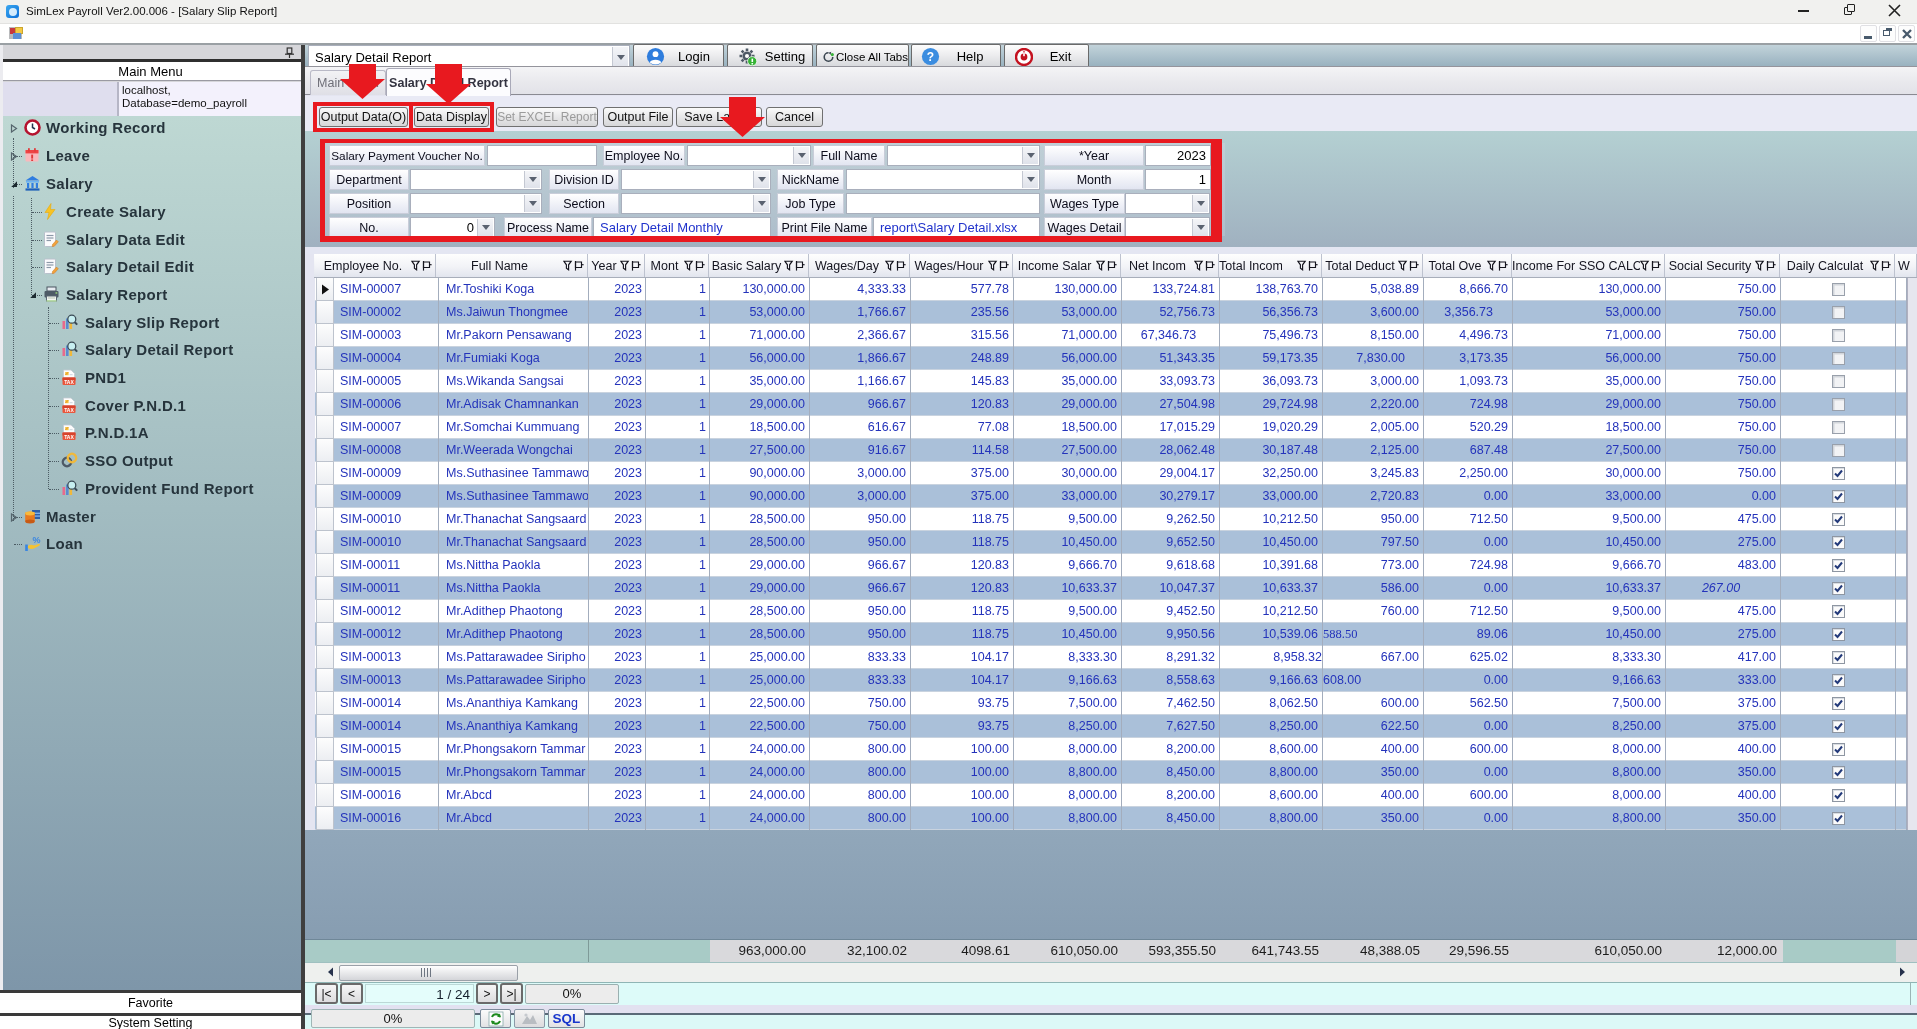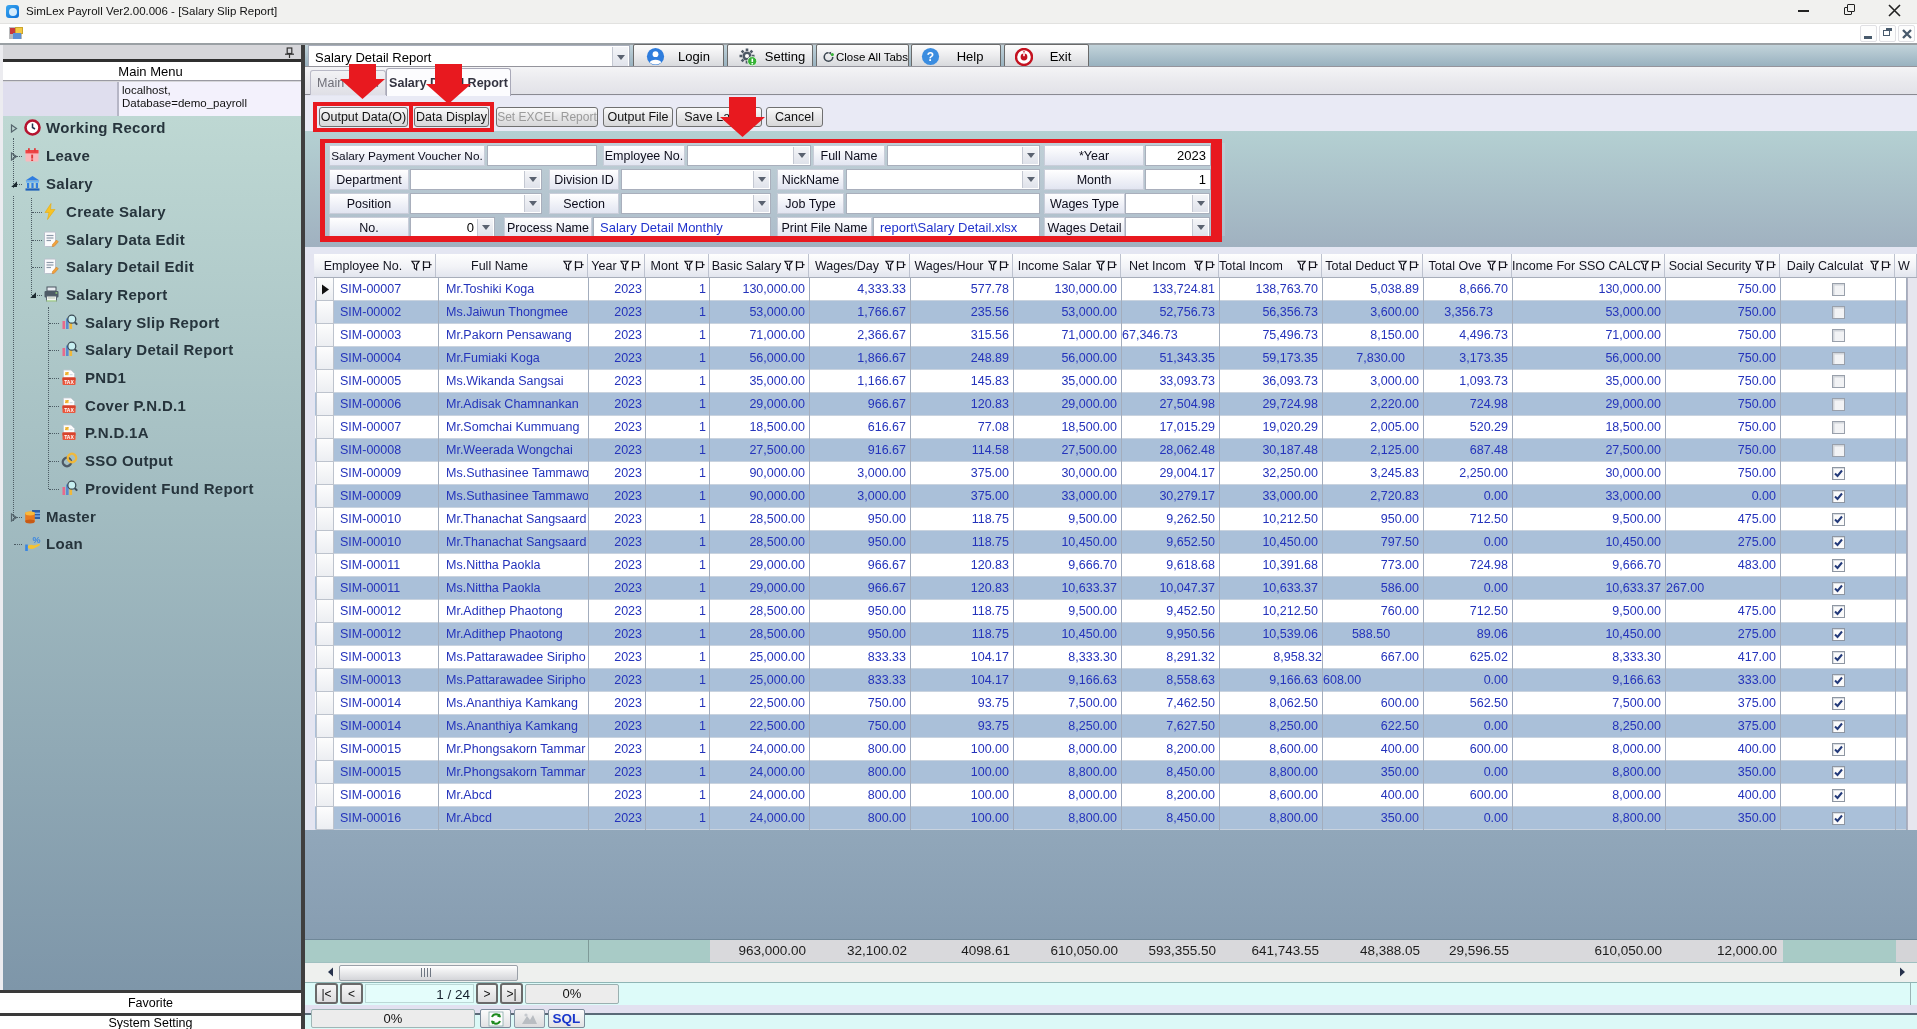--- a/index.html
+++ b/index.html
@@ -625,21 +625,21 @@
 <div class="a" style="left:315px;top:324px;width:1592px;height:23px;background:#ffffff;border-bottom:1px solid #c9d3df;"></div>
 <div class="a" style="left:316px;top:324px;width:18px;height:23px;background:linear-gradient(#fdfdfd,#eceef2);border:1px solid #bdc3cd;border-top:none;"></div>
 <div class="cell" style="left:334px;top:324px;width:105px;padding-left:6px;">SIM-00003</div>
 <div class="cell" style="left:439px;top:324px;width:150px;padding-left:7px;">Mr.Pakorn Pensawang</div>
 <div class="cell" style="left:589px;top:324px;width:57px;padding-right:3px;text-align:right;">2023</div>
 <div class="cell" style="left:646px;top:324px;width:64px;padding-right:3px;text-align:right;">1</div>
 <div class="cell" style="left:710px;top:324px;width:100px;padding-right:4px;text-align:right;">71,000.00</div>
 <div class="cell" style="left:810px;top:324px;width:101px;padding-right:4px;text-align:right;">2,366.67</div>
 <div class="cell" style="left:911px;top:324px;width:103px;padding-right:4px;text-align:right;">315.56</div>
 <div class="cell" style="left:1014px;top:324px;width:108px;padding-right:4px;text-align:right;">71,000.00</div>
-<div class="cell" style="left:1122px;top:324px;width:98px;padding-right:4px;text-align:left;">67,346.73</div>
+<div class="cell" style="left:1122px;top:324px;width:98px;padding-right:4px;text-align:center;">67,346.73</div>
 <div class="cell" style="left:1220px;top:324px;width:103px;padding-right:4px;text-align:right;">75,496.73</div>
 <div class="cell" style="left:1323px;top:324px;width:101px;padding-right:4px;text-align:right;">8,150.00</div>
 <div class="cell" style="left:1424px;top:324px;width:89px;padding-right:4px;text-align:right;">4,496.73</div>
 <div class="cell" style="left:1513px;top:324px;width:153px;padding-right:4px;text-align:right;">71,000.00</div>
 <div class="cell" style="left:1666px;top:324px;width:115px;padding-right:4px;text-align:right;">750.00</div>
 <div class="cell" style="left:1781px;top:324px;width:115px;"></div>
 <div class="a" style="left:1832px;top:329px;width:13px;height:13px;background:#f2f3f5;border:1px solid #99a0ab;box-shadow:inset 1.5px 1.5px 0 #d2d6db;"></div>
 <div class="cell" style="left:1896px;top:324px;width:11px;"></div>
 <div class="a" style="left:315px;top:347px;width:1592px;height:23px;background:#aac0d9;border-bottom:1px solid #c9d3df;"></div>
 <div class="a" style="left:316px;top:347px;width:18px;height:23px;background:linear-gradient(#fdfdfd,#eceef2);border:1px solid #bdc3cd;border-top:none;"></div>
@@ -859,21 +859,21 @@
 <div class="cell" style="left:646px;top:577px;width:64px;padding-right:3px;text-align:right;">1</div>
 <div class="cell" style="left:710px;top:577px;width:100px;padding-right:4px;text-align:right;">29,000.00</div>
 <div class="cell" style="left:810px;top:577px;width:101px;padding-right:4px;text-align:right;">966.67</div>
 <div class="cell" style="left:911px;top:577px;width:103px;padding-right:4px;text-align:right;">120.83</div>
 <div class="cell" style="left:1014px;top:577px;width:108px;padding-right:4px;text-align:right;">10,633.37</div>
 <div class="cell" style="left:1122px;top:577px;width:98px;padding-right:4px;text-align:right;">10,047.37</div>
 <div class="cell" style="left:1220px;top:577px;width:103px;padding-right:4px;text-align:right;">10,633.37</div>
 <div class="cell" style="left:1323px;top:577px;width:101px;padding-right:4px;text-align:right;">586.00</div>
 <div class="cell" style="left:1424px;top:577px;width:89px;padding-right:4px;text-align:right;">0.00</div>
 <div class="cell" style="left:1513px;top:577px;width:153px;padding-right:4px;text-align:right;">10,633.37</div>
-<div class="cell" style="left:1666px;top:577px;width:115px;padding-right:4px;text-align:left;">267.00</div>
+<div class="cell" style="left:1666px;top:577px;width:115px;padding-right:4px;text-align:center;font-style:italic;">267.00</div>
 <div class="cell" style="left:1781px;top:577px;width:115px;"></div>
 <div class="a" style="left:1832px;top:582px;width:13px;height:13px;background:#fbfbfb;border:1px solid #8e96a2;box-shadow:inset 1px 1px 0 #d9dde2;display:flex;align-items:center;justify-content:center;">
     <svg width="9" height="9" viewBox="0 0 9 9">
       <path d="M1 4.5 L3.5 7 L8 1.5" stroke="#233a7a" stroke-width="2" fill="none"></path>
     </svg>
   </div>
 <div class="cell" style="left:1896px;top:577px;width:11px;"></div>
 <div class="a" style="left:315px;top:600px;width:1592px;height:23px;background:#ffffff;border-bottom:1px solid #c9d3df;"></div>
 <div class="a" style="left:316px;top:600px;width:18px;height:23px;background:linear-gradient(#fdfdfd,#eceef2);border:1px solid #bdc3cd;border-top:none;"></div>
 <div class="cell" style="left:334px;top:600px;width:105px;padding-left:6px;">SIM-00012</div>
@@ -902,21 +902,21 @@
 <div class="cell" style="left:334px;top:623px;width:105px;padding-left:6px;">SIM-00012</div>
 <div class="cell" style="left:439px;top:623px;width:150px;padding-left:7px;">Mr.Adithep Phaotong</div>
 <div class="cell" style="left:589px;top:623px;width:57px;padding-right:3px;text-align:right;">2023</div>
 <div class="cell" style="left:646px;top:623px;width:64px;padding-right:3px;text-align:right;">1</div>
 <div class="cell" style="left:710px;top:623px;width:100px;padding-right:4px;text-align:right;">28,500.00</div>
 <div class="cell" style="left:810px;top:623px;width:101px;padding-right:4px;text-align:right;">950.00</div>
 <div class="cell" style="left:911px;top:623px;width:103px;padding-right:4px;text-align:right;">118.75</div>
 <div class="cell" style="left:1014px;top:623px;width:108px;padding-right:4px;text-align:right;">10,450.00</div>
 <div class="cell" style="left:1122px;top:623px;width:98px;padding-right:4px;text-align:right;">9,950.56</div>
 <div class="cell" style="left:1220px;top:623px;width:103px;padding-right:4px;text-align:right;">10,539.06</div>
-<div class="cell" style="left:1323px;top:623px;width:101px;padding-right:4px;text-align:center;">588.50</div>
+<div class="cell" style="left:1323px;top:623px;width:101px;padding-right:4px;text-align:left;font-family:Liberation Serif, serif;">588.50</div>
 <div class="cell" style="left:1424px;top:623px;width:89px;padding-right:4px;text-align:right;">89.06</div>
 <div class="cell" style="left:1513px;top:623px;width:153px;padding-right:4px;text-align:right;">10,450.00</div>
 <div class="cell" style="left:1666px;top:623px;width:115px;padding-right:4px;text-align:right;">275.00</div>
 <div class="cell" style="left:1781px;top:623px;width:115px;"></div>
 <div class="a" style="left:1832px;top:628px;width:13px;height:13px;background:#fbfbfb;border:1px solid #8e96a2;box-shadow:inset 1px 1px 0 #d9dde2;display:flex;align-items:center;justify-content:center;">
     <svg width="9" height="9" viewBox="0 0 9 9">
       <path d="M1 4.5 L3.5 7 L8 1.5" stroke="#233a7a" stroke-width="2" fill="none"></path>
     </svg>
   </div>
 <div class="cell" style="left:1896px;top:623px;width:11px;"></div>

